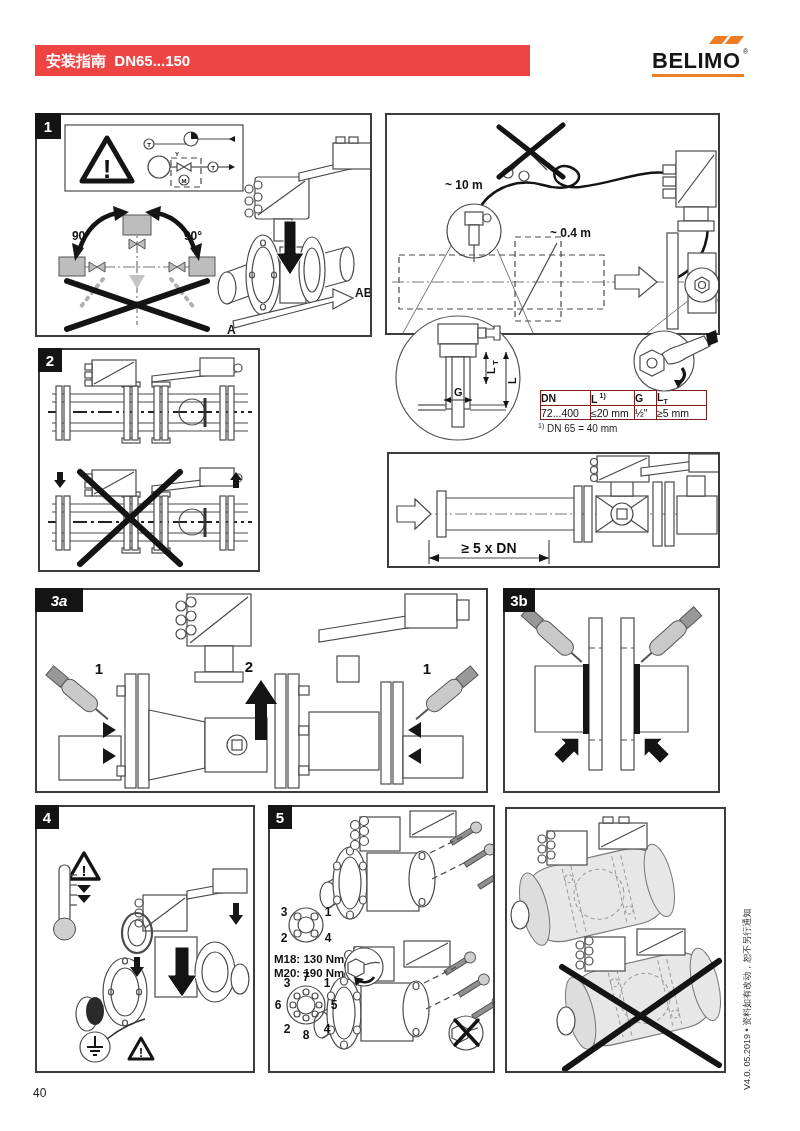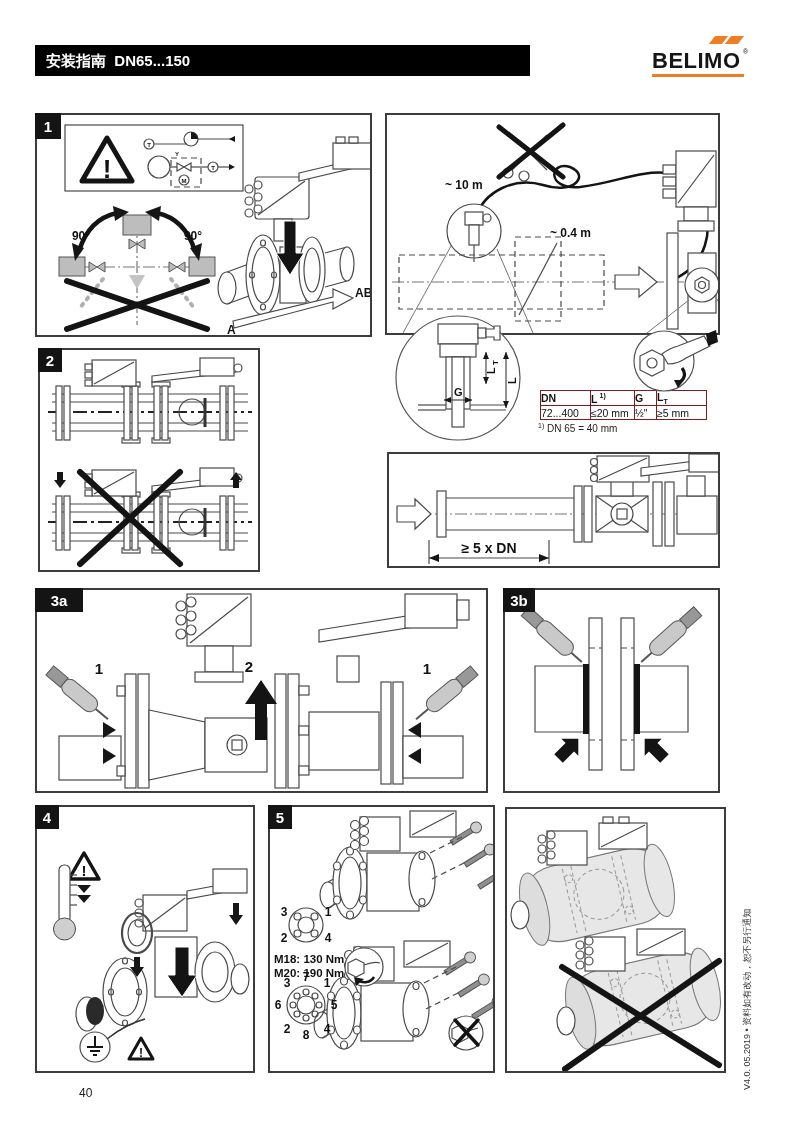--- a/index.html
+++ b/index.html
@@ -1,19 +1,19 @@
 <!DOCTYPE html>
 <html><head>
 <meta charset="utf-8">
 <style>
   html,body{margin:0;padding:0;background:#fff;}
   #page{position:relative;width:800px;height:1131px;background:#fff;overflow:hidden;
         font-family:"Liberation Sans",sans-serif;color:#111;}
   
-  .titlebar{position:absolute;left:35px;top:45px;width:495px;height:31px;background:#000000;}
+  .titlebar{position:absolute;left:35px;top:45px;width:495px;height:31px;background:#ef4444;}
   .titlebar .title{color:#fff;font-size:15px;font-weight:bold;line-height:31px;padding-left:11px;white-space:pre;}
   .logo{position:absolute;left:650px;top:36px;width:100px;height:42px;}
   .logo .word{position:absolute;left:2px;top:12px;font-size:22px;font-weight:bold;color:#161616;letter-spacing:0.5px;}
   .logo .reg{position:absolute;left:93px;top:12px;font-size:7px;color:#161616;}
   .logo .sl{position:absolute;top:0px;width:13px;height:8px;background:#ef7d23;transform:skewX(-38deg);}
   .logo .underline{position:absolute;left:2px;top:38px;width:92px;height:3px;background:#ef7d23;}
   
   .panel{position:absolute;border:2px solid #3c3c3c;background:#fff;box-sizing:border-box;}
   .badge{position:absolute;top:-2px;left:-2px;background:#141414;color:#fff;font-weight:bold;
          display:flex;align-items:center;justify-content:center;font-size:15px;z-index:3;}
@@ -21,21 +21,21 @@
   
   .overlay{position:absolute;}
   
   .spec{position:absolute;left:540px;top:390px;border-collapse:collapse;font-size:10.5px;}
   .spec td{border:1px solid #7f1d1d;text-align:left;padding:0;height:13px;background:#fff;}
   .spec .hd{font-weight:bold;}
   .spec sup,.fnote sup{font-size:7px;}
   .spec sub{font-size:7px;}
   .fnote{position:absolute;left:538px;top:422px;font-size:10px;color:#222;}
   
-  .pagenum{position:absolute;left:33px;top:1086px;font-size:12px;color:#222;margin-left:46px;}
+  .pagenum{position:absolute;left:33px;top:1086px;font-size:12px;color:#222;}
   .sidenote{position:absolute;left:741px;top:1090px;transform:rotate(-90deg);transform-origin:0 0;
             font-size:9px;color:#333;white-space:nowrap;width:200px;}
   
   .s{fill:none;stroke:#4a4a4a;stroke-width:1.2;}
   .sf{fill:#fff;stroke:#4a4a4a;stroke-width:1.2;}
   .gy{fill:#bdbdbd;stroke:#555;stroke-width:1;}
   .blk{fill:#161616;stroke:none;}
   .xl{stroke:#141414;stroke-width:6;stroke-linecap:round;fill:none;}
   .dash{stroke-dasharray:6 4;}
   .cl{stroke:#777;stroke-width:1.2;stroke-dasharray:12 3 2 3;fill:none;}
@@ -364,21 +364,21 @@
           <circle cx="198" cy="128" r="4" class="sf"></circle>
         <polygon points="17,122 23,122 23,130 26,130 20,138 14,130 17,130" class="blk"></polygon>
         <polygon points="193,138 199,138 199,130 202,130 196,122 190,130 193,130" class="blk"></polygon>
         <line x1="40" y1="122" x2="140" y2="214" class="xl" stroke-width="7"></line>
         <line x1="140" y1="122" x2="40" y2="214" class="xl" stroke-width="7"></line>
       </g>
     </svg>
   </div>
 
   <div class="panel" style="left:35px;top:588px;width:453px;height:205px;">
-    <div class="badge" style="width:48px;height:24px;">3a</div>
+    <div class="badge" style="width:48px;height:24px;font-style:italic;">3a</div>
     <svg width="449" height="201" viewBox="0 0 449 201">
       <rect x="22" y="146" width="62" height="44" class="sf"></rect>
       <rect x="88" y="84" width="11" height="114" class="sf"></rect>
         <rect x="101" y="84" width="11" height="114" class="sf"></rect>
       <rect x="80" y="96" width="8" height="10" class="sf"></rect>
         <rect x="80" y="176" width="8" height="10" class="sf"></rect>
       <polygon points="112,120 168,132 168,178 112,190" class="sf"></polygon>
       <rect x="168" y="128" width="62" height="54" class="sf"></rect>
       <circle cx="200" cy="155" r="10" class="sf"></circle>
         <rect x="195" y="150" width="10" height="10" class="s"></rect>

